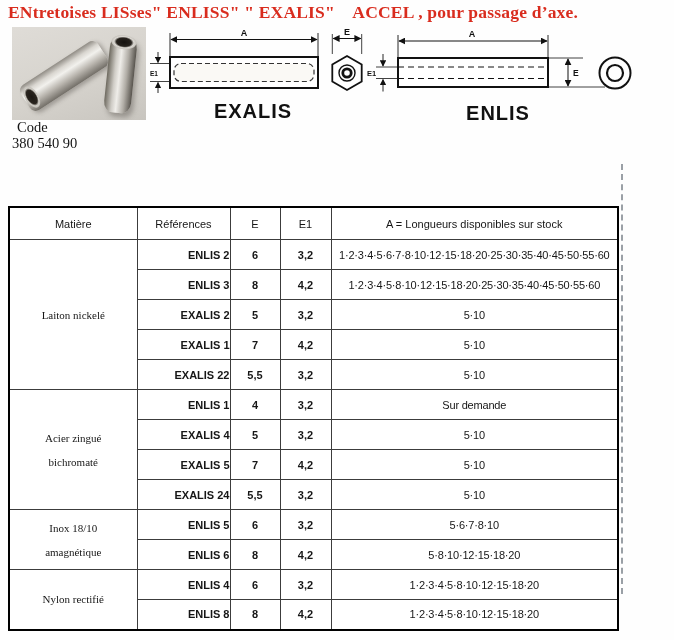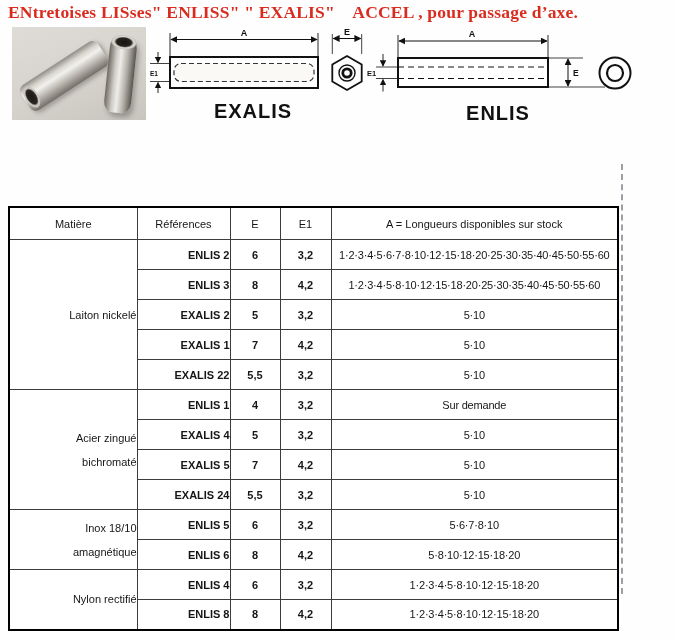--- a/index.html
+++ b/index.html
@@ -29,21 +29,21 @@
   #code-block{left:12px;}
   #ref-block{left:128px;}
   .indent5{padding-left:5px;}
   
   #spec-table{position:absolute;left:8px;top:165px;border-collapse:collapse;table-layout:fixed;
               width:609px;background:#fff;border:2px solid #000;margin-top:41px;}
   #spec-table th,#spec-table td{border:1px solid #3c3c3c;padding:0;overflow:hidden;
               font-size:11px;color:#161616;white-space:nowrap;}
   #spec-table thead th{height:31px;font-weight:normal;text-align:center;}
   #spec-table tbody tr{height:30px;}
-  td.mat{text-align:right;font-weight:normal;line-height:24px;}
+  td.mat{text-align:center;font-weight:normal;line-height:24px;font-family:Liberation Serif, serif;}
   td.ref{font-weight:bold;padding-left:20px;text-align:right;}
   td.num{font-weight:bold;text-align:center;}
   td.lng{font-weight:normal;padding-left:23px;text-align:center;font-size:10.5px;letter-spacing:-.2px;}
   tr.grp td{border-top:2px solid #000;}
   .mat-line{display:block;}
   .mat-line:empty{display:none;}
   
   #cutline{position:absolute;left:621px;top:164px;height:430px;width:0;
            border-left:2px dashed #9aa0a6;}
   
@@ -113,20 +113,24 @@
     <text x="423" y="51" font-size="8.5" font-weight="bold">E</text>
 
     <g stroke="#111" fill="none">
       <circle cx="465" cy="48" r="15.5" stroke-width="2"></circle>
       <circle cx="465" cy="48" r="8" stroke-width="2.2"></circle>
     </g>
 
     <text class="biglbl" x="348" y="95" text-anchor="middle">ENLIS</text>
   </svg>
 
+  <div class="infoblock" id="code-block">
+    <span class="indent5">Code</span><br>
+    <span>380 540 90</span>
+  </div>
 
   <table id="spec-table">
     <colgroup>
       <col style="width:128px">
         <col style="width:93px">
         <col style="width:50px">
       <col style="width:51px">
         <col style="width:287px">
     </colgroup>
     <thead>

